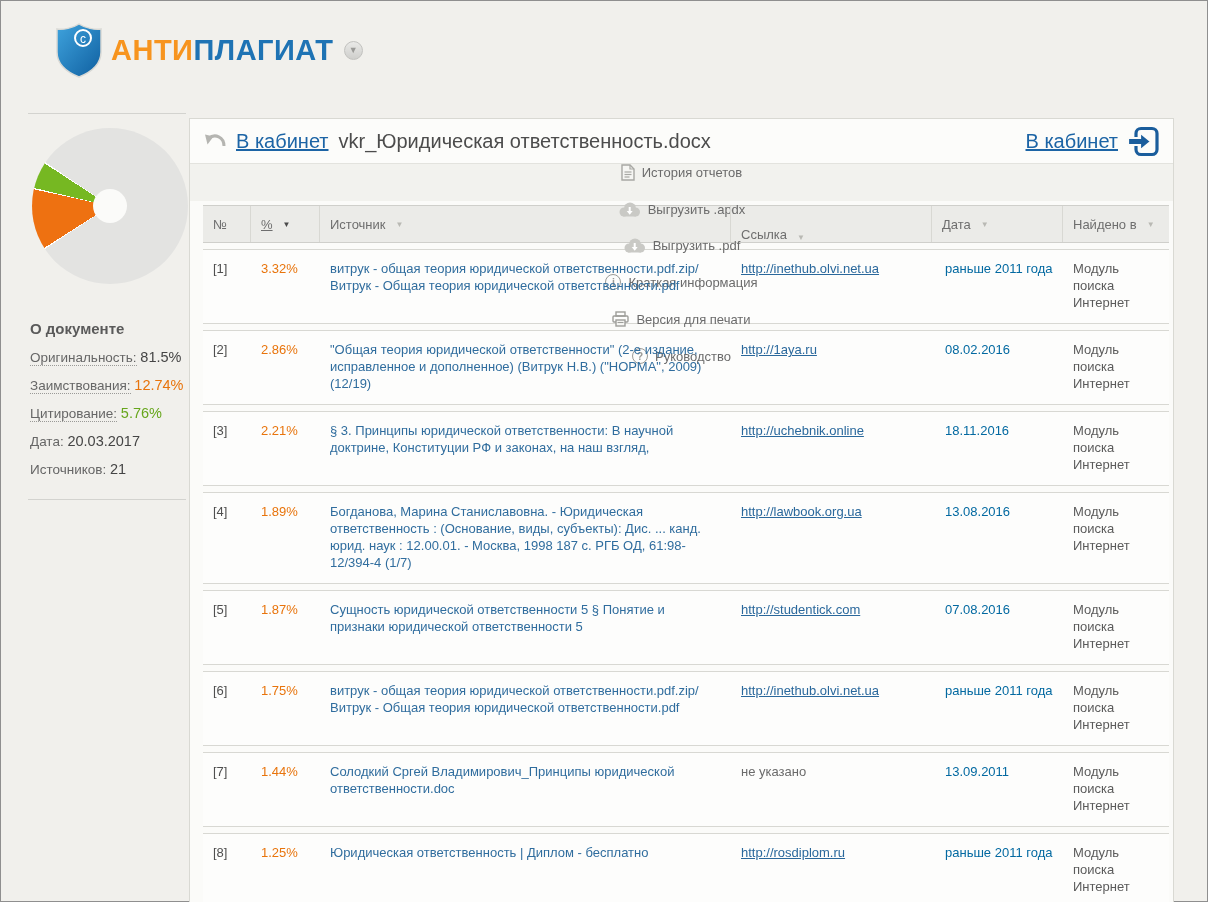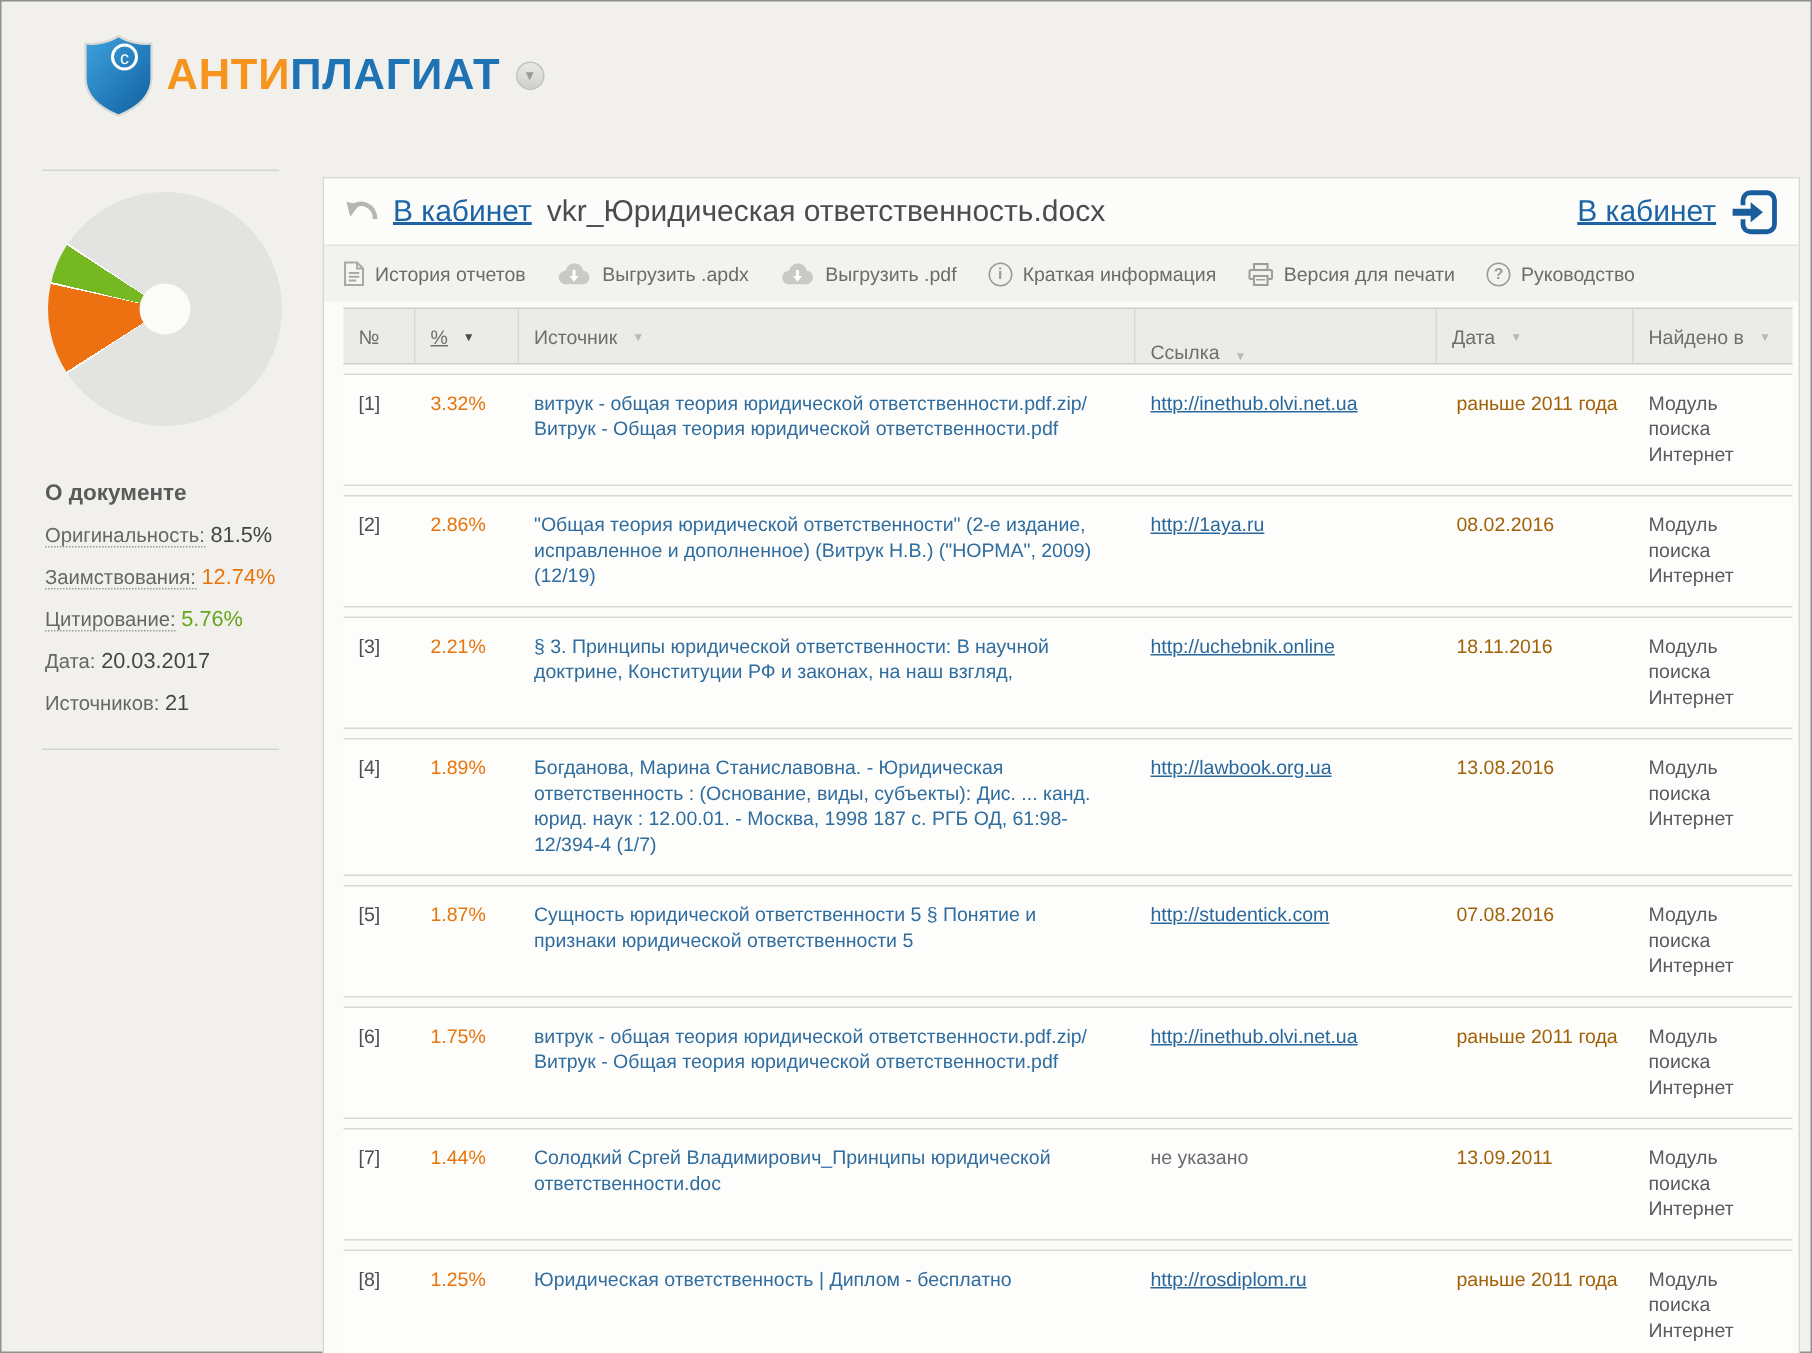--- a/index.html
+++ b/index.html
@@ -32,37 +32,37 @@
               border-radius:50%; background:#fbfbf9; }
   .about-title { margin:36px 0 0 2px; font-size:15px; font-weight:bold; color:#5a5a5a; }
   .stat-line { margin:12px 16px 0 2px; font-size:13.5px; color:#666; white-space:nowrap; }
   .stat-label-dotted { border-bottom:1px dotted #9a9a97; cursor:help; }
   .stat-value { color:#454545; font-size:14.5px; }
   .stat-value.orange { color:#e8740c; }
   .stat-value.green  { color:#67a61c; }
   .sidebar-rule-bottom { border-top:1px solid #d3d3cf; width:158px; margin-top:22px; }
   
   .panel {
-    position:absolute; left:215px; top:118px; width:985px; bottom:0;
+    position:absolute; left:189px; top:118px; width:985px; bottom:0;
     background:#fbfbf9; border:1px solid #d9d9d3; border-bottom:none;
     overflow:hidden;
   }
   .title-row {
     display:flex; align-items:center; height:45px; padding:0 13px;
     border-bottom:1px solid #e3e3de; background:#fcfcfa;
   }
   .back-icon { width:24px; height:20px; margin-right:9px; cursor:pointer; }
   .cab-link { font-size:20px; color:#1c64a5; text-decoration:underline; cursor:pointer; }
   .doc-title { font-size:20px; color:#4c4c4c; margin-left:10px; white-space:nowrap; }
   .title-right { margin-left:auto; display:flex; align-items:center; }
   .exit-icon { width:34px; height:33px; margin-left:8px; cursor:pointer; }
   
   .toolbar {
     display:flex; align-items:center; height:37px; padding:0 13px;
-    background:#f2f2ee; gap:21px;
+    background:#f2f2ee; gap:21px;flex-direction:column;
   }
   .tool-item { display:flex; align-items:center; gap:7px; cursor:pointer; }
   .tool-item span { font-size:13px; color:#6b6b6b; white-space:nowrap; }
   .circ-ico {
     width:16px; height:16px; border-radius:50%; border:1.5px solid #9a9a96;
     color:#9a9a96; font-size:10.5px; font-weight:bold;
     display:flex; align-items:center; justify-content:center; font-style:normal;
   }
   
   .thead {
@@ -87,21 +87,21 @@
     border-top:1px solid #d8d8d3; border-bottom:1px solid #d8d8d3;
     font-size:13px; line-height:17px;
   }
   .td { padding:10px 10px 12px 10px; }
   .c-num   { width:48px;  color:#4f4f4f; }
   .c-pct   { width:69px;  color:#e8740c; }
   .c-src   { width:411px; color:#306d9e; overflow-wrap:anywhere; }
   .c-link  { width:201px; color:#2a689c; overflow-wrap:anywhere; }
   .c-link .url { text-decoration:underline; cursor:pointer; }
   .c-link .nourl { color:#6b6b6b; }
-  .c-date  { width:131px; color:#a16207; padding-left:13px; }
+  .c-date  { width:131px; color:#0369a1; padding-left:13px; }
   .c-found { width:108px; flex:1; color:#5b5b5b; }
 </style>
 </head>
 <body>
 
 <div class="logo">
   <svg class="logo-shield" viewBox="0 0 48 56">
     <defs>
       <linearGradient id="shg" x1="0" y1="0" x2="1" y2="1">
         <stop offset="0" stop-color="#3fa3dd"></stop>

